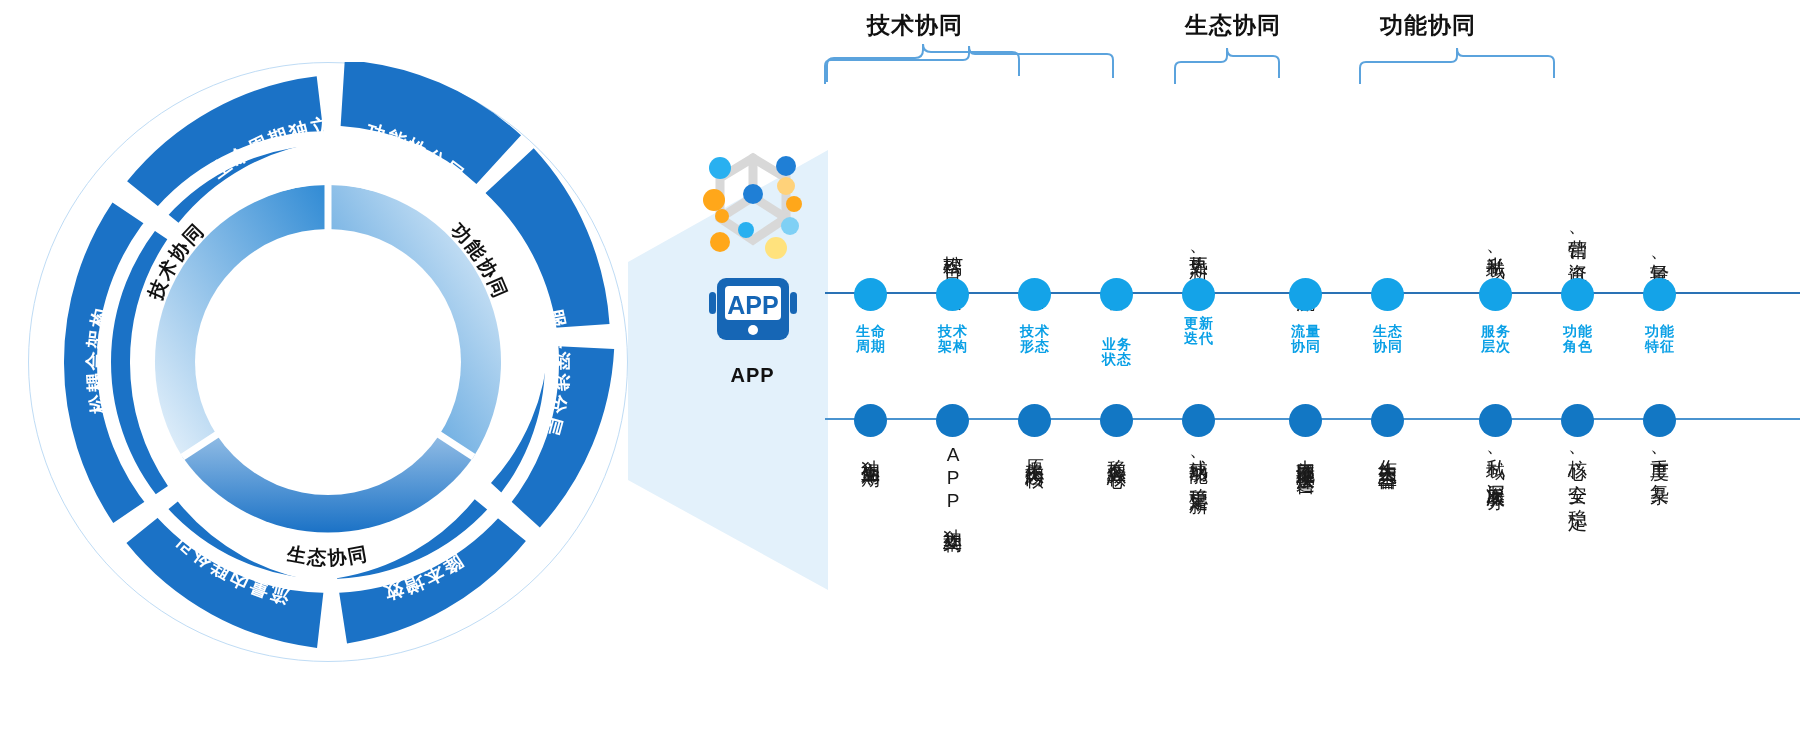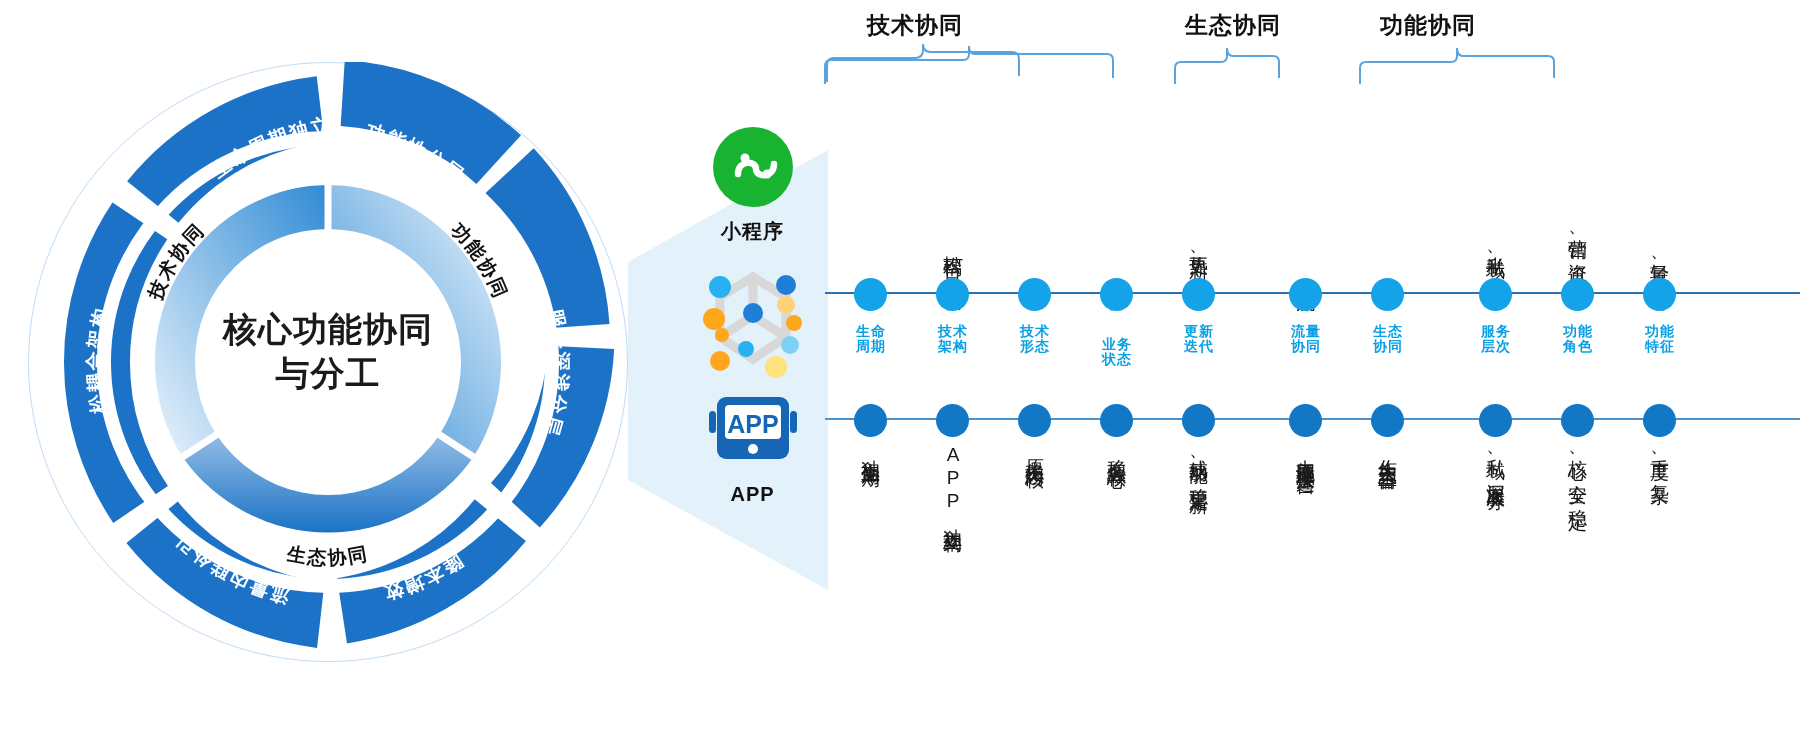--- a/index.html
+++ b/index.html
@@ -127,41 +127,28 @@
         <textPath href="#pTech" startOffset="50%" text-anchor="middle">技术协同</textPath>
       </text>
       <text class="arcLabelInner">
         <textPath href="#pFunc" startOffset="50%" text-anchor="middle">功能协同</textPath>
       </text>
       <text class="arcLabelInner">
         <textPath href="#pEco" startOffset="50%" text-anchor="middle">生态协同</textPath>
       </text>
     </svg>
 
-    <div class="center-title">
-      <div>核心功能协同</div>
-      <div>与分工</div>
-    </div>
   </div>
 
   <svg id="funnel" width="200" height="440">
     <polygon points="0,112 200,0 200,440 0,330" fill="#e3f1fb"></polygon>
   </svg>
 
   <div id="iconcol">
 
-    <div class="icon-block">
-      <svg width="82" height="82" viewBox="0 0 82 82">
-        <circle cx="41" cy="41" r="40" fill="#18b431"></circle>
-        <path d="M26 48 C26 34, 44 34, 44 43 C44 52, 62 52, 62 38" fill="none" stroke="#ffffff" stroke-width="6.5" stroke-linecap="round"></path>
-        <circle cx="33" cy="32" r="4.5" fill="#ffffff"></circle>
-        <circle cx="55" cy="48" r="4.5" fill="#ffffff"></circle>
-      </svg>
-      <div class="icon-caption">小程序</div>
-    </div>
 
     <div class="icon-block" style="margin-top:16px">
       <svg width="110" height="118" viewBox="0 0 110 118">
         <g stroke="#d8d8d8" stroke-width="9" fill="none" stroke-linecap="round">
           <path d="M22 36 L22 76 L55 98 L88 76 L88 36 L55 16 Z"></path>
           <path d="M55 16 L55 55"></path>
           <path d="M55 55 L22 76"></path>
           <path d="M55 55 L88 76"></path>
         </g>
         <circle cx="22" cy="26" r="11" fill="#29b0f0"></circle>
@@ -266,21 +253,21 @@
           <div class="dot dot-bot" style="left: 19px; top: 404px; width: 33px; height: 33px;"></div>
           <div class="botcell" style="top: 444px; height: 300px; align-items: flex-start;">
             <div class="vtext">稳态业务核心</div>
           </div>
         </div>
         <div class="col" style="left: 348px;">
           <div class="topcell" style="top: 86px; height: 192px; align-items: flex-end;">
             <div class="vtext">热更新、功能性验证</div>
           </div>
           <div class="dot dot-top" style="left: 19px; top: 278px; width: 33px; height: 33px;"></div>
-          <div class="midlabel" style="top: 324px;">
+          <div class="midlabel" style="top: 316px;">
             <div>更新</div>
             <div>迭代</div>
           </div>
           <div class="dot dot-bot" style="left: 19px; top: 404px; width: 33px; height: 33px;"></div>
           <div class="botcell" style="top: 444px; height: 300px; align-items: flex-start;">
             <div class="vtext">成熟功能、稳定更新</div>
           </div>
         </div>
         <div class="col" style="left: 455px;">
           <div class="topcell" style="top: 86px; height: 192px; align-items: flex-end;">

